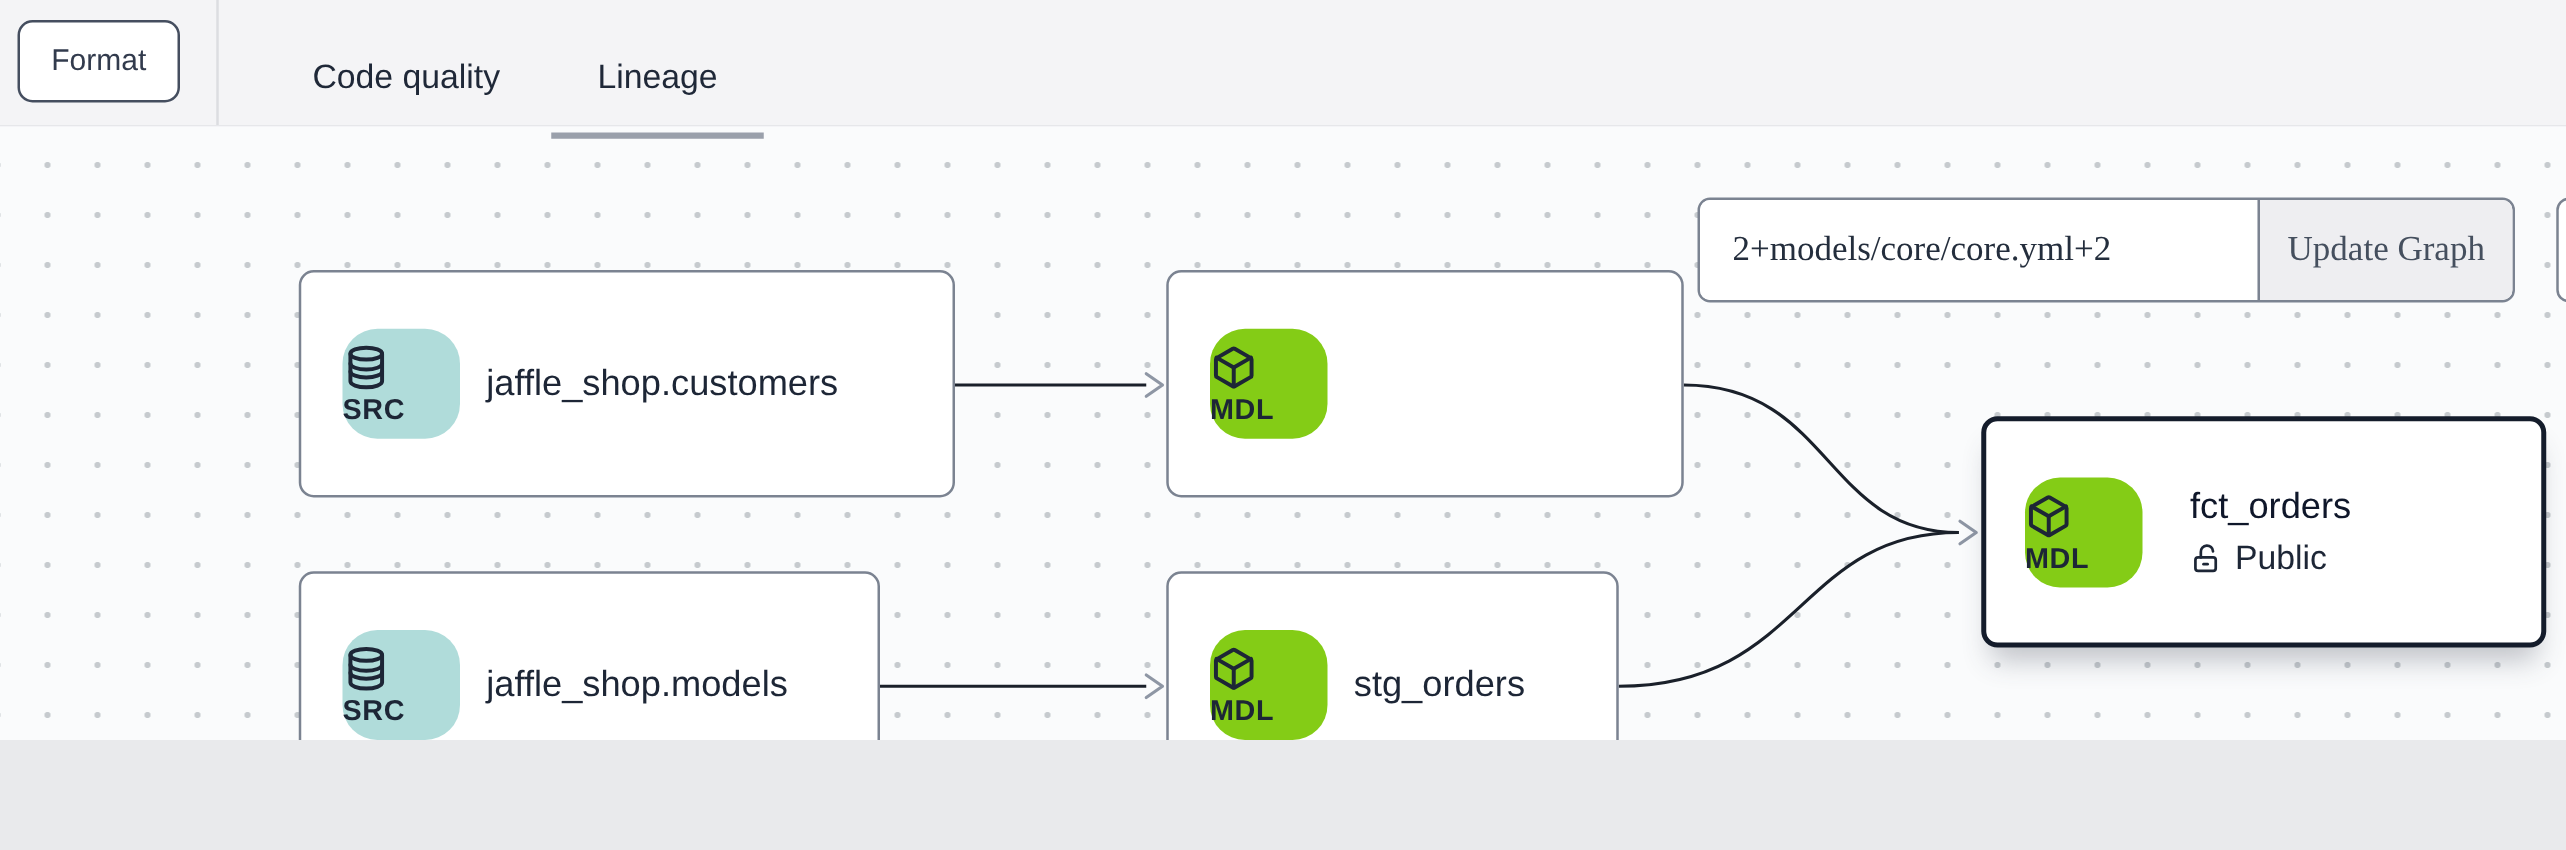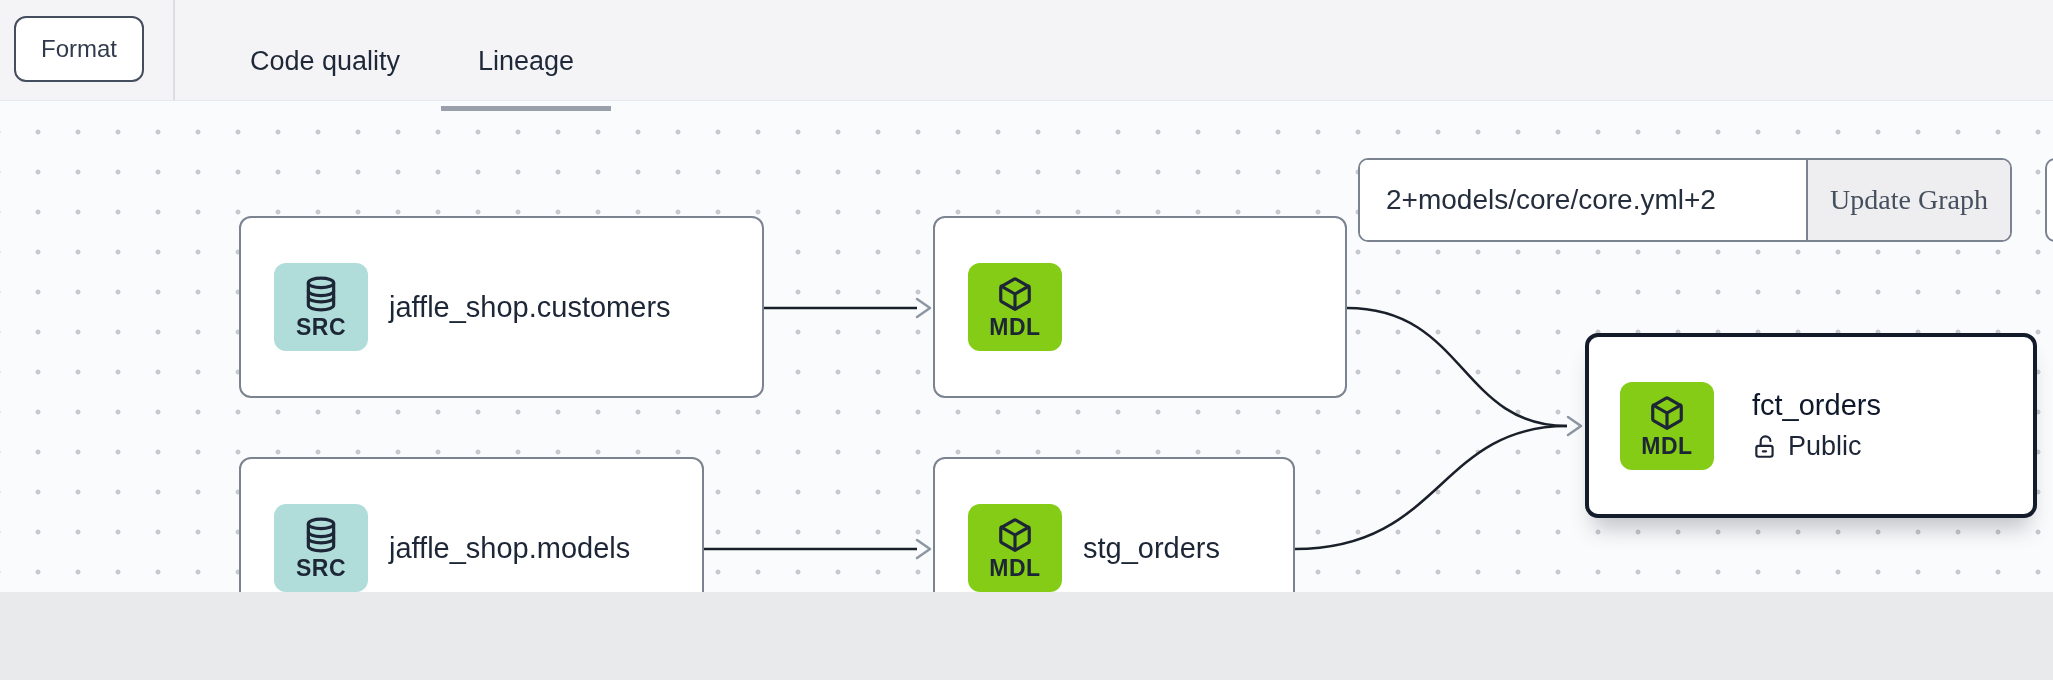--- a/index.html
+++ b/index.html
@@ -41,22 +41,22 @@
   .node{
     position:absolute; z-index:10; display:flex; align-items:center;
     background:#ffffff; border:2px solid #7b8391; border-radius:12px;
     padding-left:33px; box-sizing:border-box; cursor:pointer;
   }
   .node.selected{
     border:4px solid #141c2b; border-radius:13px; padding-left:31px;
     box-shadow:0 18px 22px -8px rgba(55,62,78,0.30);
   }
   .badge{
-    flex:0 0 auto; width:94px; height:88px; border-radius:12px;
-    display:flex; flex-direction:column; align-items:center; justify-content:center;
+    flex:0 0 auto; width:94px; height:88px; border-radius:28px;
+    display:flex; flex-direction:column; justify-content:center;
     color:#1d2636;
   }
   .badge.src{background:#b0dcda;}
   .badge.mdl{background:#84cc16;}
   .badge .blabel{font-size:23px; font-weight:600; letter-spacing:.5px; line-height:1; margin-top:3px;}
   .badge svg{display:block;}
   .nlabel{margin-left:21px; font-size:29px; color:#1d2636; white-space:nowrap;}
   .ncol{margin-left:38px; display:flex; flex-direction:column; gap:9px;}
   .ncol .title{font-size:29px; color:#0f172a; white-space:nowrap;}
   .access{display:flex; align-items:center; gap:10px; font-size:27px; color:#1d2636;}
@@ -68,21 +68,21 @@
   .n-stg-orders  {left:933px; top:457px; width:362px; height:182px;}
   .n-fct-orders  {left:1585px; top:333px; width:452px; height:185px;}
   
   .selector{
     position:absolute; left:1358px; top:158px; width:654px; height:84px; z-index:20;
     display:flex; border:2px solid #7b8391; border-radius:10px; overflow:hidden;
     background:#ffffff; box-sizing:border-box;
   }
   .selector input{
     width:420px; border:none; outline:none; background:#ffffff;
-    font-family:Liberation Sans, sans-serif; font-size:28px; color:#242e3d; padding:0 0 0 26px;
+    font-family:Liberation Serif, serif; font-size:28px; color:#242e3d; padding:0 0 0 26px;
   }
   .selector button{
     flex:1; border:none; border-left:2px solid #7b8391; background:#eeeef1;
     font-family:Liberation Serif, serif; font-size:28px; color:#454f5e; cursor:pointer;
   }
   .sliver{
     position:absolute; left:2045px; top:158px; width:44px; height:84px; z-index:20;
     background:#ffffff; border:2px solid #7b8391; border-radius:10px; box-sizing:border-box;
     cursor:pointer;
   }

